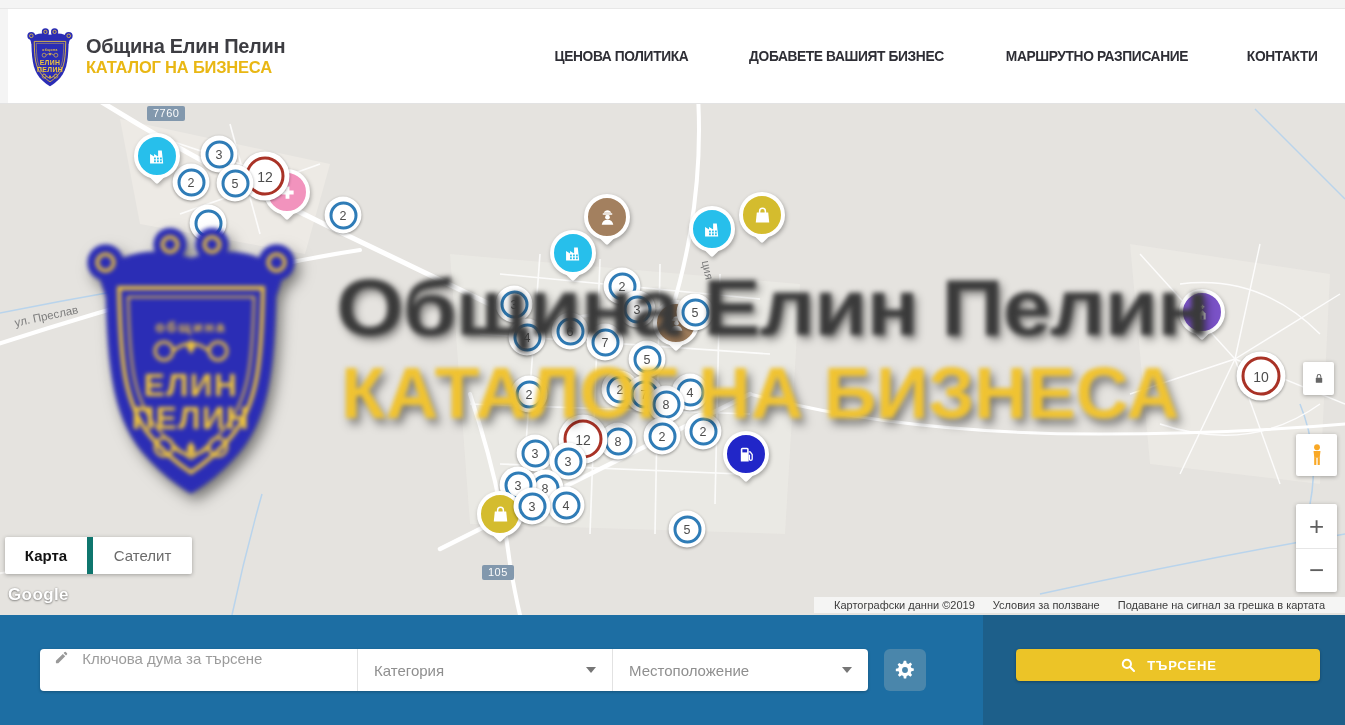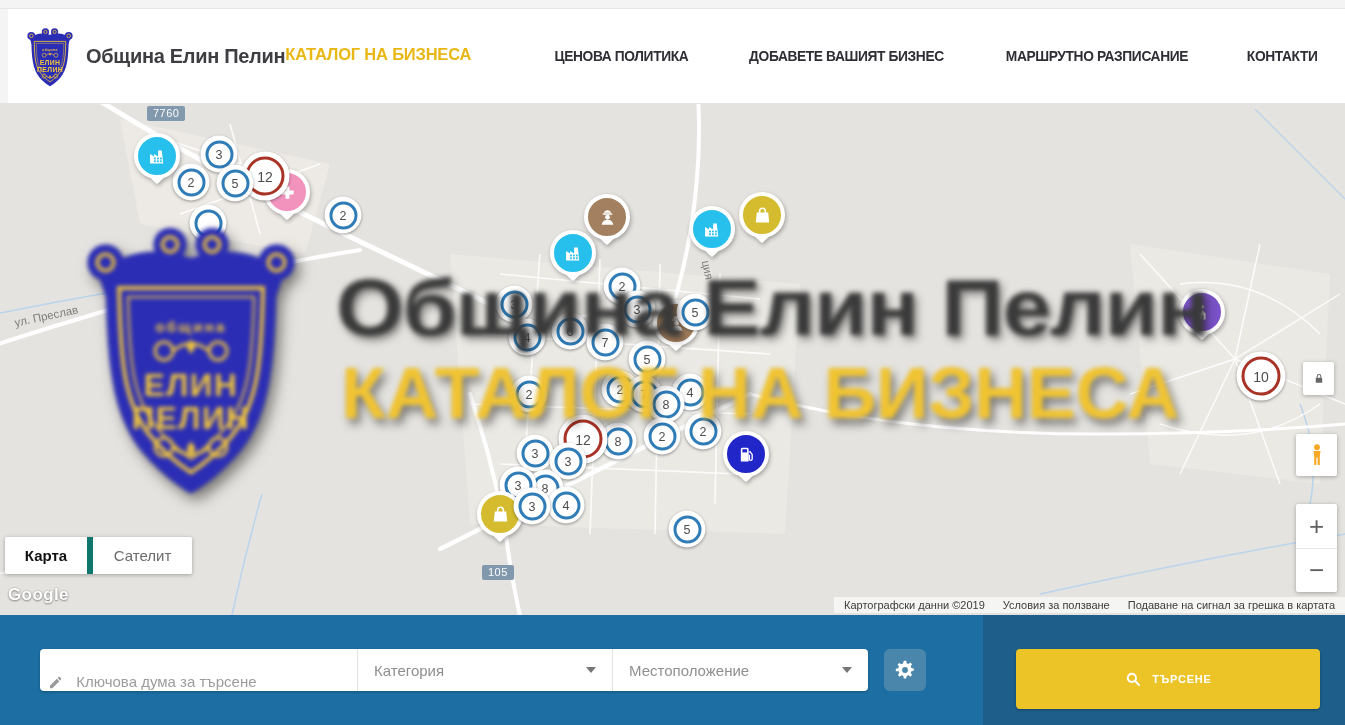--- a/index.html
+++ b/index.html
@@ -9,21 +9,21 @@
   
   .topstrip{position:absolute;top:0;left:0;width:1345px;height:8px;background:#f4f4f4;
             border-bottom:1px solid #e7e7e7;z-index:6}
   .leftstrip{position:absolute;top:9px;left:0;width:8px;height:94px;background:#f4f4f4;z-index:7}
 
   
   header{position:absolute;top:9px;left:0;width:1345px;height:94px;background:#fff;
          border-bottom:1px solid #e3e3e3;display:flex;align-items:center;z-index:5}
   .brand{display:flex;align-items:center;gap:13px;margin-left:27px;cursor:pointer}
   .crest-small{width:46px;height:63px}
-  .brand-text{display:flex;flex-direction:row;line-height:1.15}
+  .brand-text{display:flex;flex-direction:column;line-height:1.15}
   .brand-title{font-size:20px;font-weight:700;color:#3d3d42;letter-spacing:-.3px}
   .brand-sub{font-size:16.5px;font-weight:700;color:#e9b714;letter-spacing:-.2px}
   nav{margin-left:auto;margin-right:26px;display:flex;gap:52px}
   .nav-item{font-size:14.5px;font-weight:700;color:#2e2e35;letter-spacing:-.4px;
             transform:scaleX(.95);cursor:pointer;white-space:nowrap}
 
   
   .map{position:absolute;top:104px;left:0;width:1345px;height:511px;background:#e5e3df;overflow:hidden;cursor:default}
   .roads{position:absolute;left:0;top:0;z-index:0}
   .road-badge{position:absolute;background:#8298ad;color:#fbfbfb;font-size:11px;line-height:15px;
@@ -71,43 +71,43 @@
   .maptype{position:absolute;left:5px;top:433px;display:flex;box-shadow:0 1px 4px rgba(0,0,0,.3);
            border-radius:2px;overflow:hidden;z-index:45}
   .maptype .btn{background:#fff;height:37px;display:flex;align-items:center;justify-content:center;
                 font-size:15px;cursor:pointer}
   #btn-map{width:82px;font-weight:700;color:#111}
   #btn-sat{width:99px;color:#6b6b6b;border-left:6px solid #0f766e}
   .google-logo{position:absolute;left:8px;top:481px;font-size:17px;font-weight:700;color:#fff;
                letter-spacing:.4px;z-index:45;cursor:pointer;
                text-shadow:0 1px 2px rgba(0,0,0,.35),0 0 2px rgba(0,0,0,.3)}
   .attribution{position:absolute;right:0;bottom:2px;display:flex;align-items:flex-end;gap:18px;
-               background:rgba(248,248,248,.85);padding:2px 10px;font-size:11px;color:#3c3c3c;z-index:45}
+               background:rgba(248,248,248,.85);padding:2px 20px;font-size:11px;color:#3c3c3c;z-index:45}
   .attribution span{white-space:nowrap}
 
   
   .searchbar{position:absolute;top:615px;left:0;width:1345px;height:110px;background:#1d6ea3;z-index:50}
   .right-panel{position:absolute;right:0;top:0;width:362px;height:110px;background:#1d5f8a}
   .fields{position:absolute;left:40px;top:34px;height:42px;display:flex;background:#fff;
           border-radius:4px;box-shadow:0 1px 3px rgba(0,0,0,.25);overflow:hidden}
-  .field-keyword{width:317px;display:flex;align-items:flex-end;gap:11px;padding:0 8px;box-sizing:border-box}
+  .field-keyword{width:317px;display:flex;align-items:flex-start;gap:11px;padding:0 14px;box-sizing:border-box}
   .field-keyword input{border:none;outline:none;font-size:15px;color:#555;width:100%;
                        font-family:"Liberation Sans",sans-serif;background:transparent}
   .field-keyword input::placeholder{color:#9c9c9c}
   .field-select{width:255px;border-left:1px solid #e2e2e2;display:flex;align-items:center;
                 justify-content:space-between;padding:12px 16px;box-sizing:border-box;
                 font-size:15px;color:#8f8f8f;cursor:pointer}
   .field-select:last-child{width:256px}
   .caret{width:0;height:0;border-left:5px solid transparent;border-right:5px solid transparent;
          border-top:6px solid #767676}
   .gear-btn{position:absolute;left:884px;top:34px;width:42px;height:42px;background:#4a86ab;
             border-radius:6px;display:flex;align-items:center;justify-content:center;cursor:pointer}
-  .search-btn{position:absolute;left:1016px;top:34px;width:304px;height:60px;background:#ecc427;
+  .search-btn{position:absolute;left:1016px;top:34px;width:304px;height:32px;background:#ecc427;
               border-radius:4px;display:flex;align-items:center;justify-content:center;gap:10px;
-              color:#fff;font-size:11px;font-weight:700;letter-spacing:.8px;cursor:pointer;
+              color:#fff;font-size:13px;font-weight:700;letter-spacing:.8px;cursor:pointer;
               box-shadow:0 1px 3px rgba(0,0,0,.3);border:none;font-family:inherit}
 </style>
 </head>
 <body>
 
 <svg width="0" height="0" style="position:absolute">
   <defs>
     <g id="crest">
       <circle cx="13" cy="33" r="12" fill="#2b2db5"></circle>
       <circle cx="127" cy="33" r="12" fill="#2b2db5"></circle>

